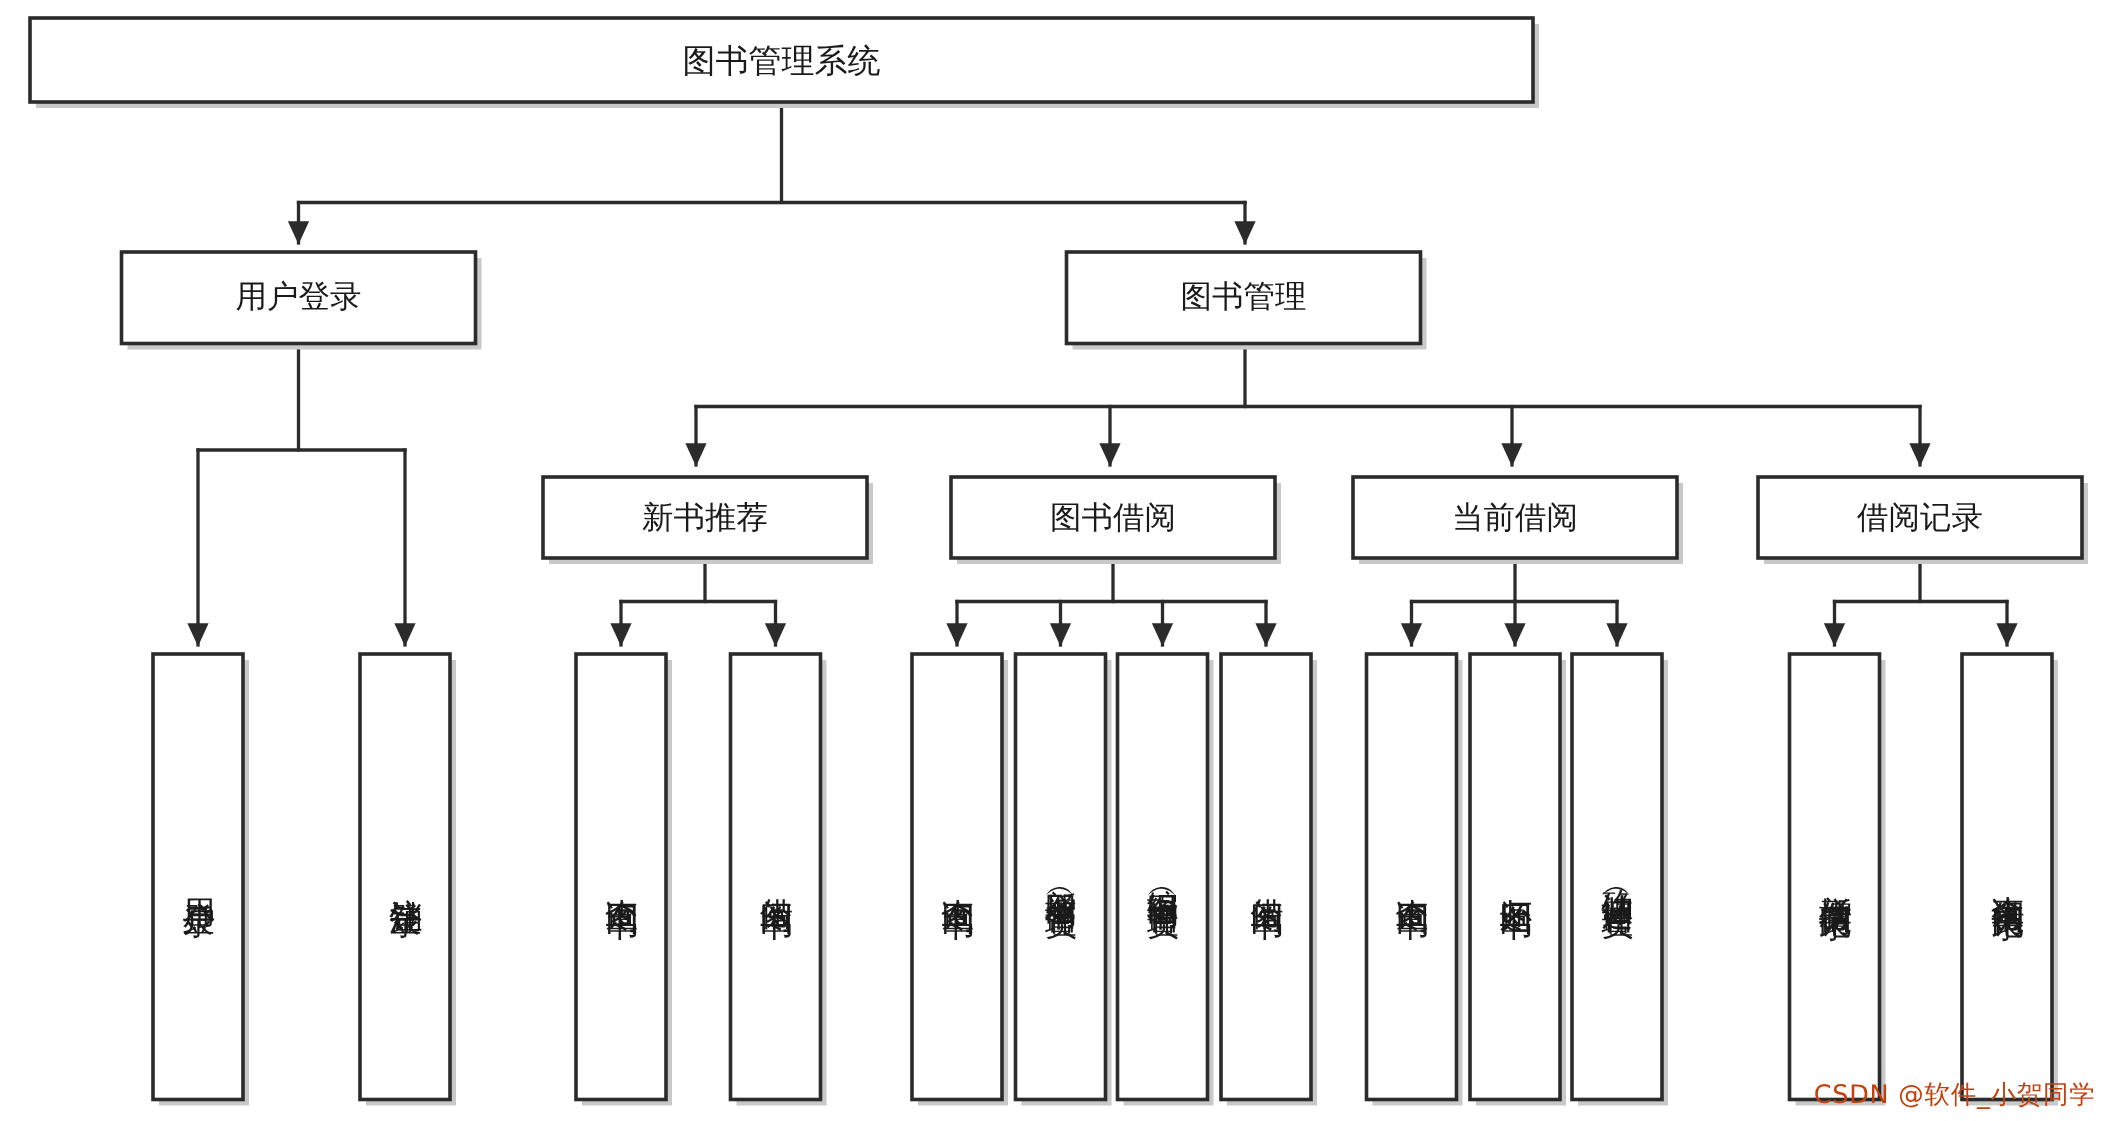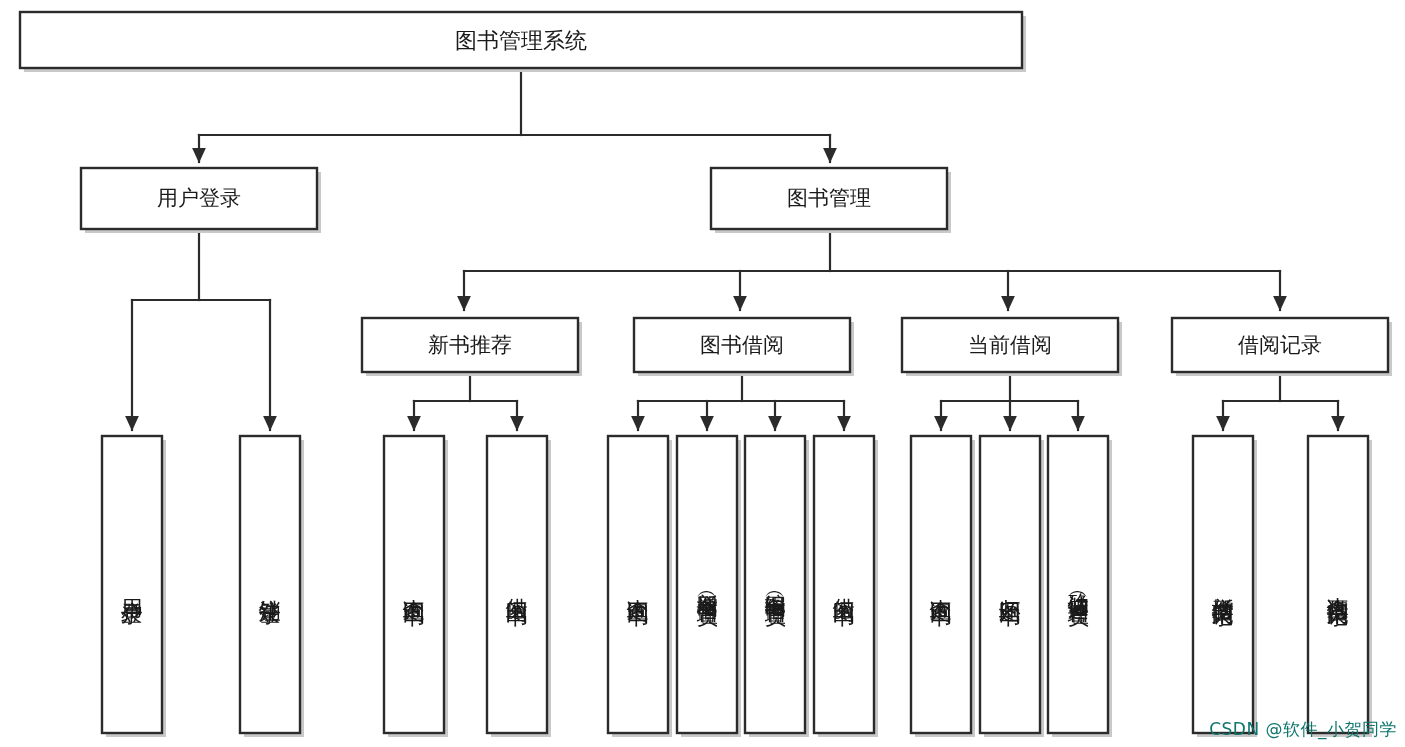--- a/index.html
+++ b/index.html
@@ -61,21 +61,21 @@
     text-align: center;
     white-space: nowrap;
     pointer-events: none;
   }
   #watermark {
     position: absolute;
     right: 8px;
     bottom: 6px;
     font-family: "DejaVu Sans", "Liberation Sans", sans-serif;
     font-size: 17px;
-    color: #0f766e;
+    color: #c2410c;
     letter-spacing: 0.5px;
     white-space: nowrap;
   }
 </style>
 </head>
 <body>
 
 <div id="page">
 
   <svg id="diagram-svg" viewBox="0 0 1405 747">

